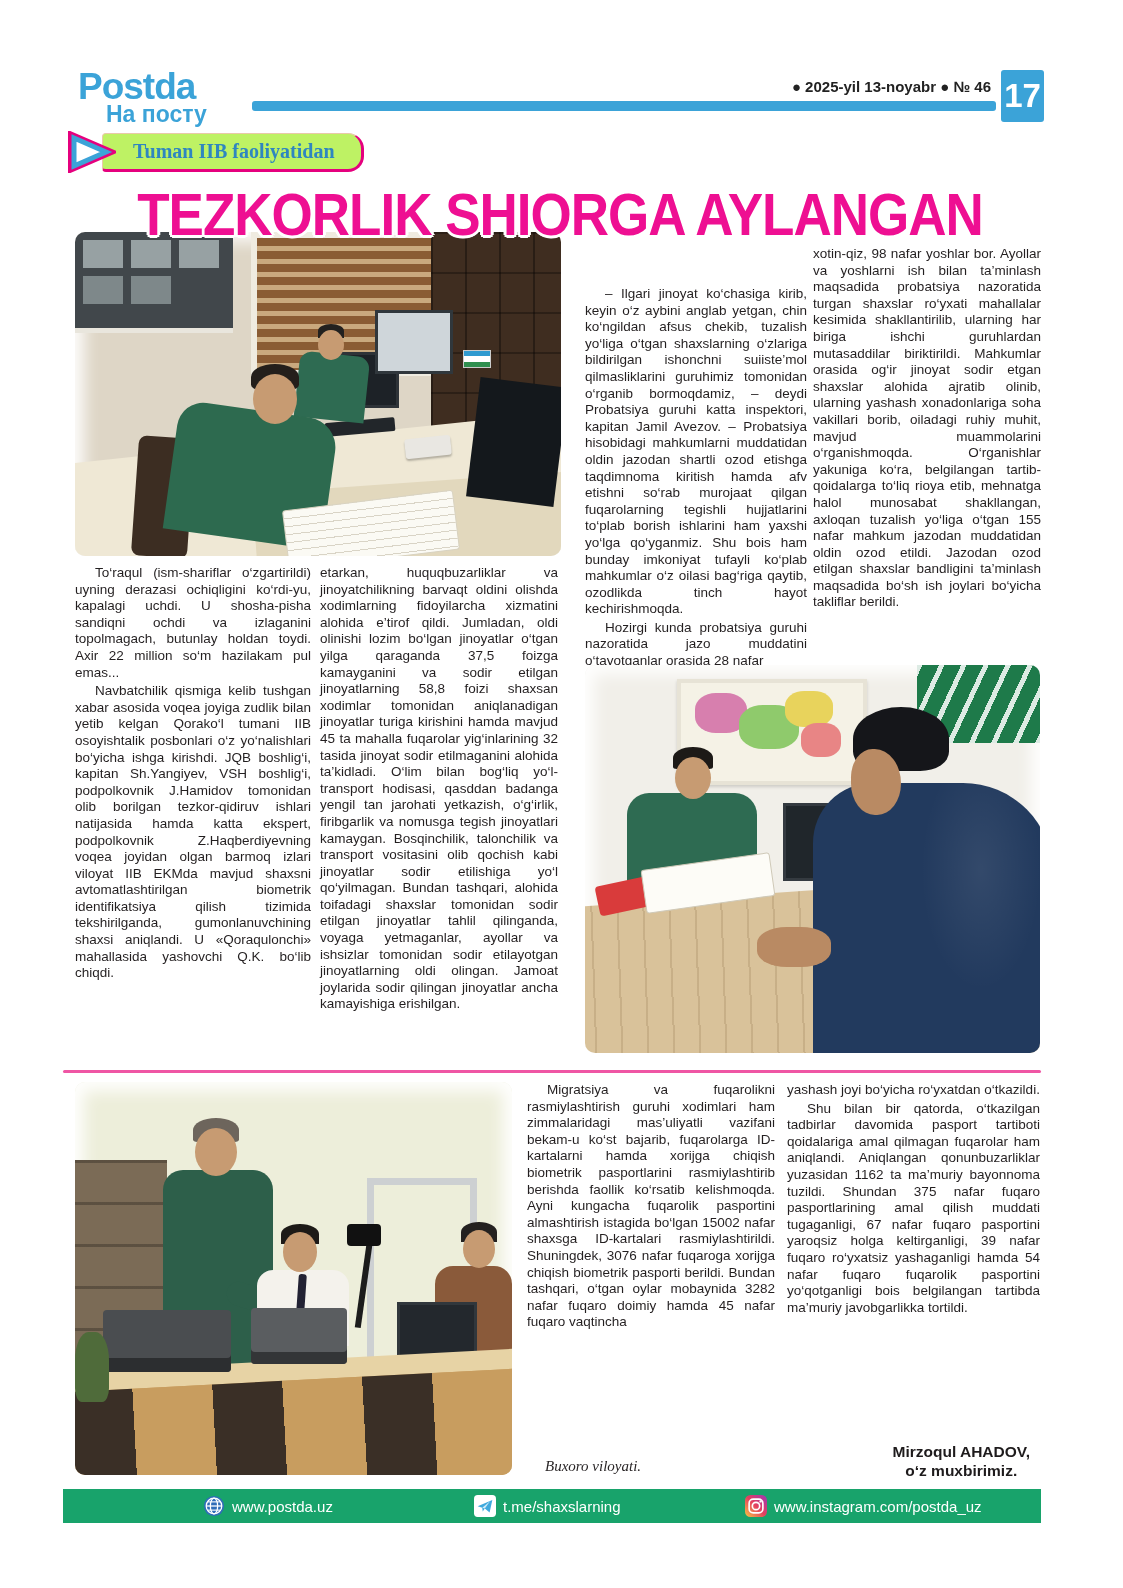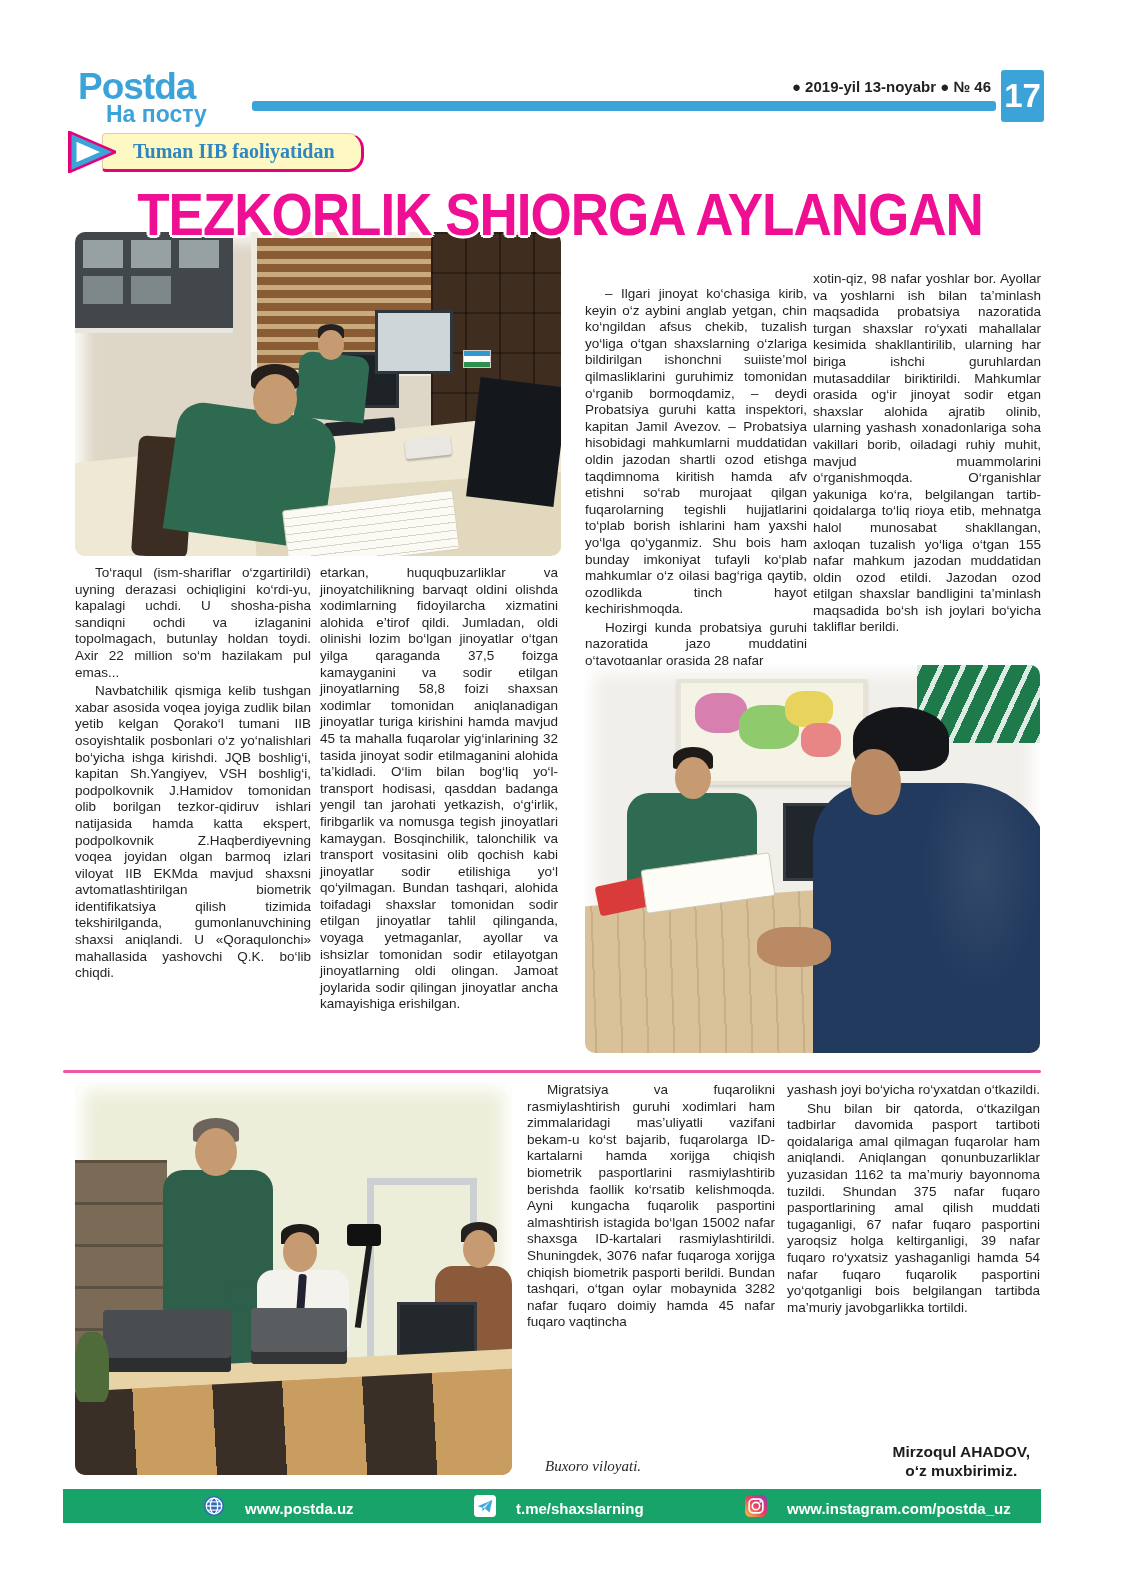--- a/index.html
+++ b/index.html
@@ -10,37 +10,37 @@
     color:#3ba3d8;letter-spacing:-1px;}
   .masthead-cyr{position:absolute;left:106px;top:101px;font-size:23px;font-weight:bold;color:#3ba3d8;text-align:right;}
   .head-bar{position:absolute;left:252px;top:101px;width:744px;height:10px;background:#3ba3d8;border-radius:3px;}
   .date-line{position:absolute;right:132px;top:78px;font-size:15px;font-weight:bold;color:#222;}
   .page-num{position:absolute;left:1001px;top:70px;width:43px;height:52px;background:#3ba3d8;
     color:#fff;font-size:33px;font-weight:bold;display:flex;align-items:center;justify-content:center;
     border-radius:3px;}
   
   .tag-wrap{position:absolute;left:68px;top:131px;height:42px;display:flex;align-items:center;}
   .tag-tri{position:relative;width:48px;height:42px;flex:0 0 auto;z-index:2;}
-  .tag-box{position:relative;margin-left:-14px;background:#fef9c3;border:1px solid #e9c9a8;
+  .tag-box{position:relative;margin-left:-14px;background:#bef264;border:1px solid #e9c9a8;
     border-right:3px solid #e5007e;border-bottom:3px solid #e5007e;
     border-radius:4px 16px 16px 4px;padding:6px 26px 6px 30px;
     font-family:"Liberation Serif",serif;font-weight:bold;font-size:20px;color:#2f86c0;}
   
   .headline{position:absolute;left:95px;top:180px;width:930px;z-index:6;
     font-size:53px;font-weight:bold;letter-spacing:-1px;color:#ee0f92;text-align:center;
     transform:scaleY(1.12);transform-origin:top center;white-space:nowrap;
     text-shadow:-3px 0 #fff,3px 0 #fff,0 -3px #fff,0 3px #fff,-2px -2px #fff,2px 2px #fff,-2px 2px #fff,2px -2px #fff;}
   
   .col{position:absolute;font-size:13.5px;line-height:16.6px;text-align:justify;color:#231f20;}
   .col p{margin:0 0 2px 0;text-indent:20px;}
   .col p.noind{text-indent:0;}
   .col-a{left:75px; top:565px;width:236px;}
   .col-b{left:320px;top:565px;width:238px;}
   .col-c{left:585px;top:246px;width:222px;margin-top:40px;}
-  .col-d{left:813px;top:246px;width:228px;margin-top:25px;}
+  .col-d{left:813px;top:246px;width:228px;}
   .col-e{left:527px;top:1082px;width:248px;}
   .col-f{left:787px;top:1082px;width:253px;}
   
   .pink-rule{position:absolute;left:63px;top:1070px;width:978px;height:3px;background:#ef56a4;border-radius:2px;}
   
   .photo{position:absolute;border-radius:10px;overflow:hidden;
     box-shadow:inset 0 0 16px 9px rgba(255,255,255,.95);}
   .photo *{position:absolute;}
   .ph1{left:75px;top:232px;width:486px;height:324px;background:#ded6c6;}
   .ph2{left:585px;top:665px;width:455px;height:388px;background:#f1efe9;}
@@ -119,33 +119,33 @@
     padding:10px 14px 8px 14px;box-sizing:border-box;font-size:14.5px;line-height:18.5px;
     text-align:justify;color:#232021;border-radius:2px;}
   .conclusion p{margin:0;text-indent:22px;}
   .signature{position:absolute;right:93px;top:1442px;text-align:center;font-weight:bold;
     font-size:15.5px;line-height:19px;color:#1e1b1c;}
   .region{position:absolute;left:545px;top:1458px;font-family:"Liberation Serif",serif;
     font-style:italic;font-size:15px;color:#2a2627;}
   
   .footer{position:absolute;left:63px;top:1489px;width:978px;height:34px;background:#18a36b;
     display:flex;align-items:center;gap:26px;padding-left:140px;box-sizing:border-box;}
-  .f-item{display:flex;align-items:flex-end;gap:20px;color:#fff;font-weight:bold;font-size:15px;
+  .f-item{display:flex;align-items:center;gap:7px;color:#fff;font-weight:normal;font-size:15px;
     width:245px;flex:0 0 auto;cursor:pointer;}
   .f-icon{width:22px;height:22px;flex:0 0 auto;display:block;}
 </style>
 </head>
 <body>
 
 <div class="page">
 
   <div class="masthead-latin">Postda</div>
   <div class="masthead-cyr">На посту</div>
   <div class="head-bar"></div>
-  <div class="date-line">● 2019-yil 13-noyabr ● № 46</div>
+  <div class="date-line">● 2025-yil 13-noyabr ● № 46</div>
   <div class="page-num">17</div>
 
   <div class="tag-wrap">
     <svg class="tag-tri" viewBox="0 0 48 42">
       <polygon points="2,2 46,21 2,40" fill="none" stroke="#e5007e" stroke-width="4"></polygon>
       <polygon points="6,7 38,21 6,35" fill="#fff" stroke="#3ba3d8" stroke-width="5"></polygon>
     </svg>
     <div class="tag-box">Tuman IIB faoliyatidan</div>
   </div>
 

